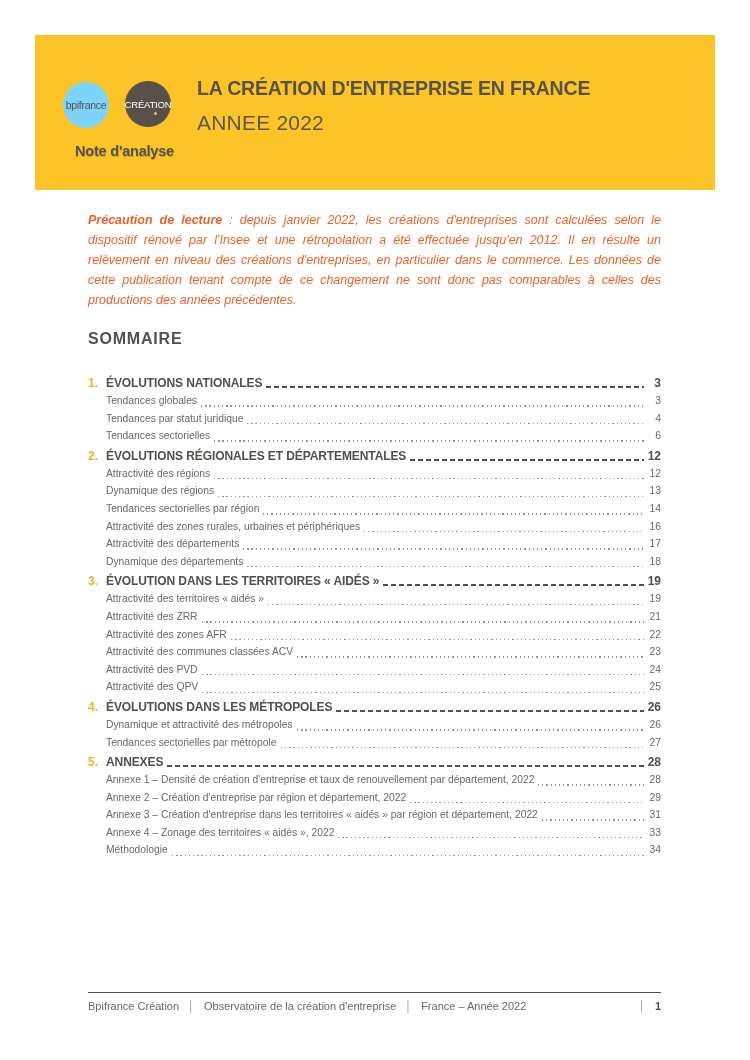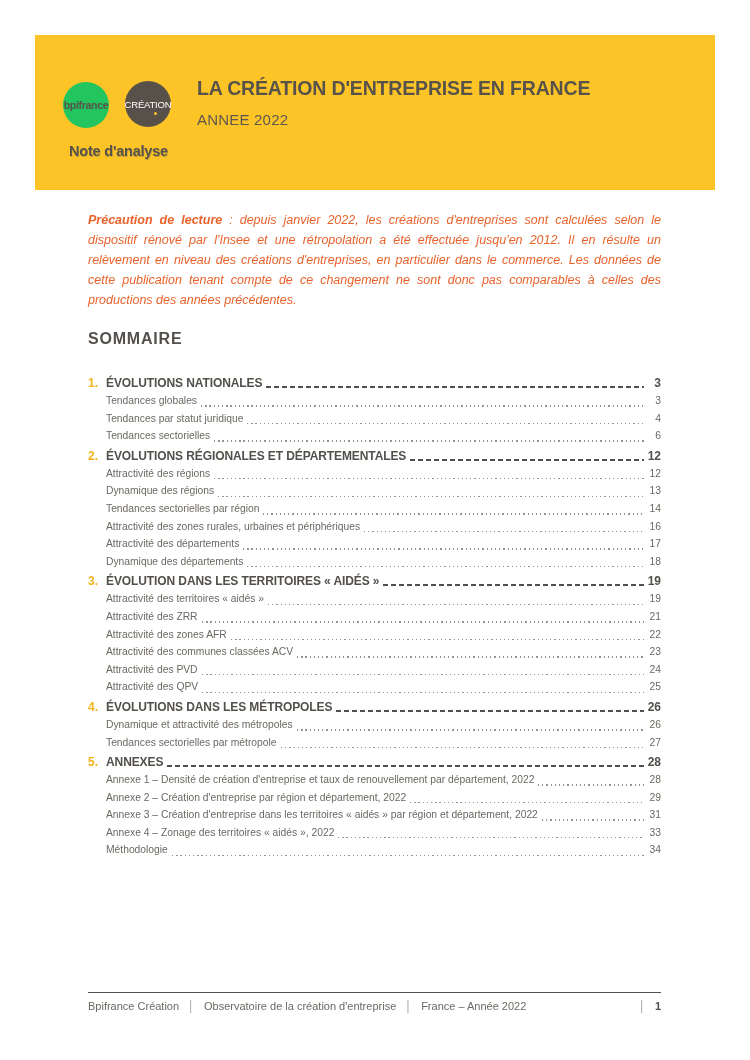--- a/index.html
+++ b/index.html
@@ -22,65 +22,65 @@
     background: #FDC428;
   }
   .logo-circle {
     position: absolute;
     width: 46px; height: 46px;
     border-radius: 50%;
     display: flex; align-items: center; justify-content: center;
   }
   .logo-bpifrance {
     left: 28px; top: 47px;
-    background: #22c55e;
+    background: #7dd3fc;
     color: #57524A;
-    font-weight: bold;
+    font-weight: normal;
     font-size: 10.5px;
     letter-spacing: -0.3px;
   }
   .logo-creation {
     left: 90px; top: 46px;
     background: #57514A;
     color: #ffffff;
     font-weight: normal;
     font-size: 9.5px;
     letter-spacing: -0.2px;
   }
   .creation-dot {
     position: absolute;
     left: 63%; top: 68%;
     width: 3px; height: 3px;
     border-radius: 50%;
     background: #FDC428;
   }
   .tagline {
     position: absolute;
-    left: 34px; top: 108px;
+    left: 40px; top: 108px;
     font-size: 14.5px;
     font-weight: bold;
     color: #57524A;
     letter-spacing: -0.2px;
     text-shadow: 0.6px 0.6px 0 rgba(87,82,74,0.35);
   }
   .banner-title {
     position: absolute;
     left: 162px; top: 41px;
     font-size: 21px;
     font-weight: bold;
     color: #57524A;
     letter-spacing: -0.2px;
     white-space: nowrap;
     transform: scaleX(0.93);
     transform-origin: left center;
   }
   .banner-subtitle {
     position: absolute;
     left: 162px; top: 76px;
-    font-size: 15px;
+    font-size: 21px;
     color: #5D584F;
     letter-spacing: 0.2px;
   }
 
   
   .notice {
     position: absolute;
     left: 88px; top: 210px;
     width: 573px;
     font-size: 12.5px;

